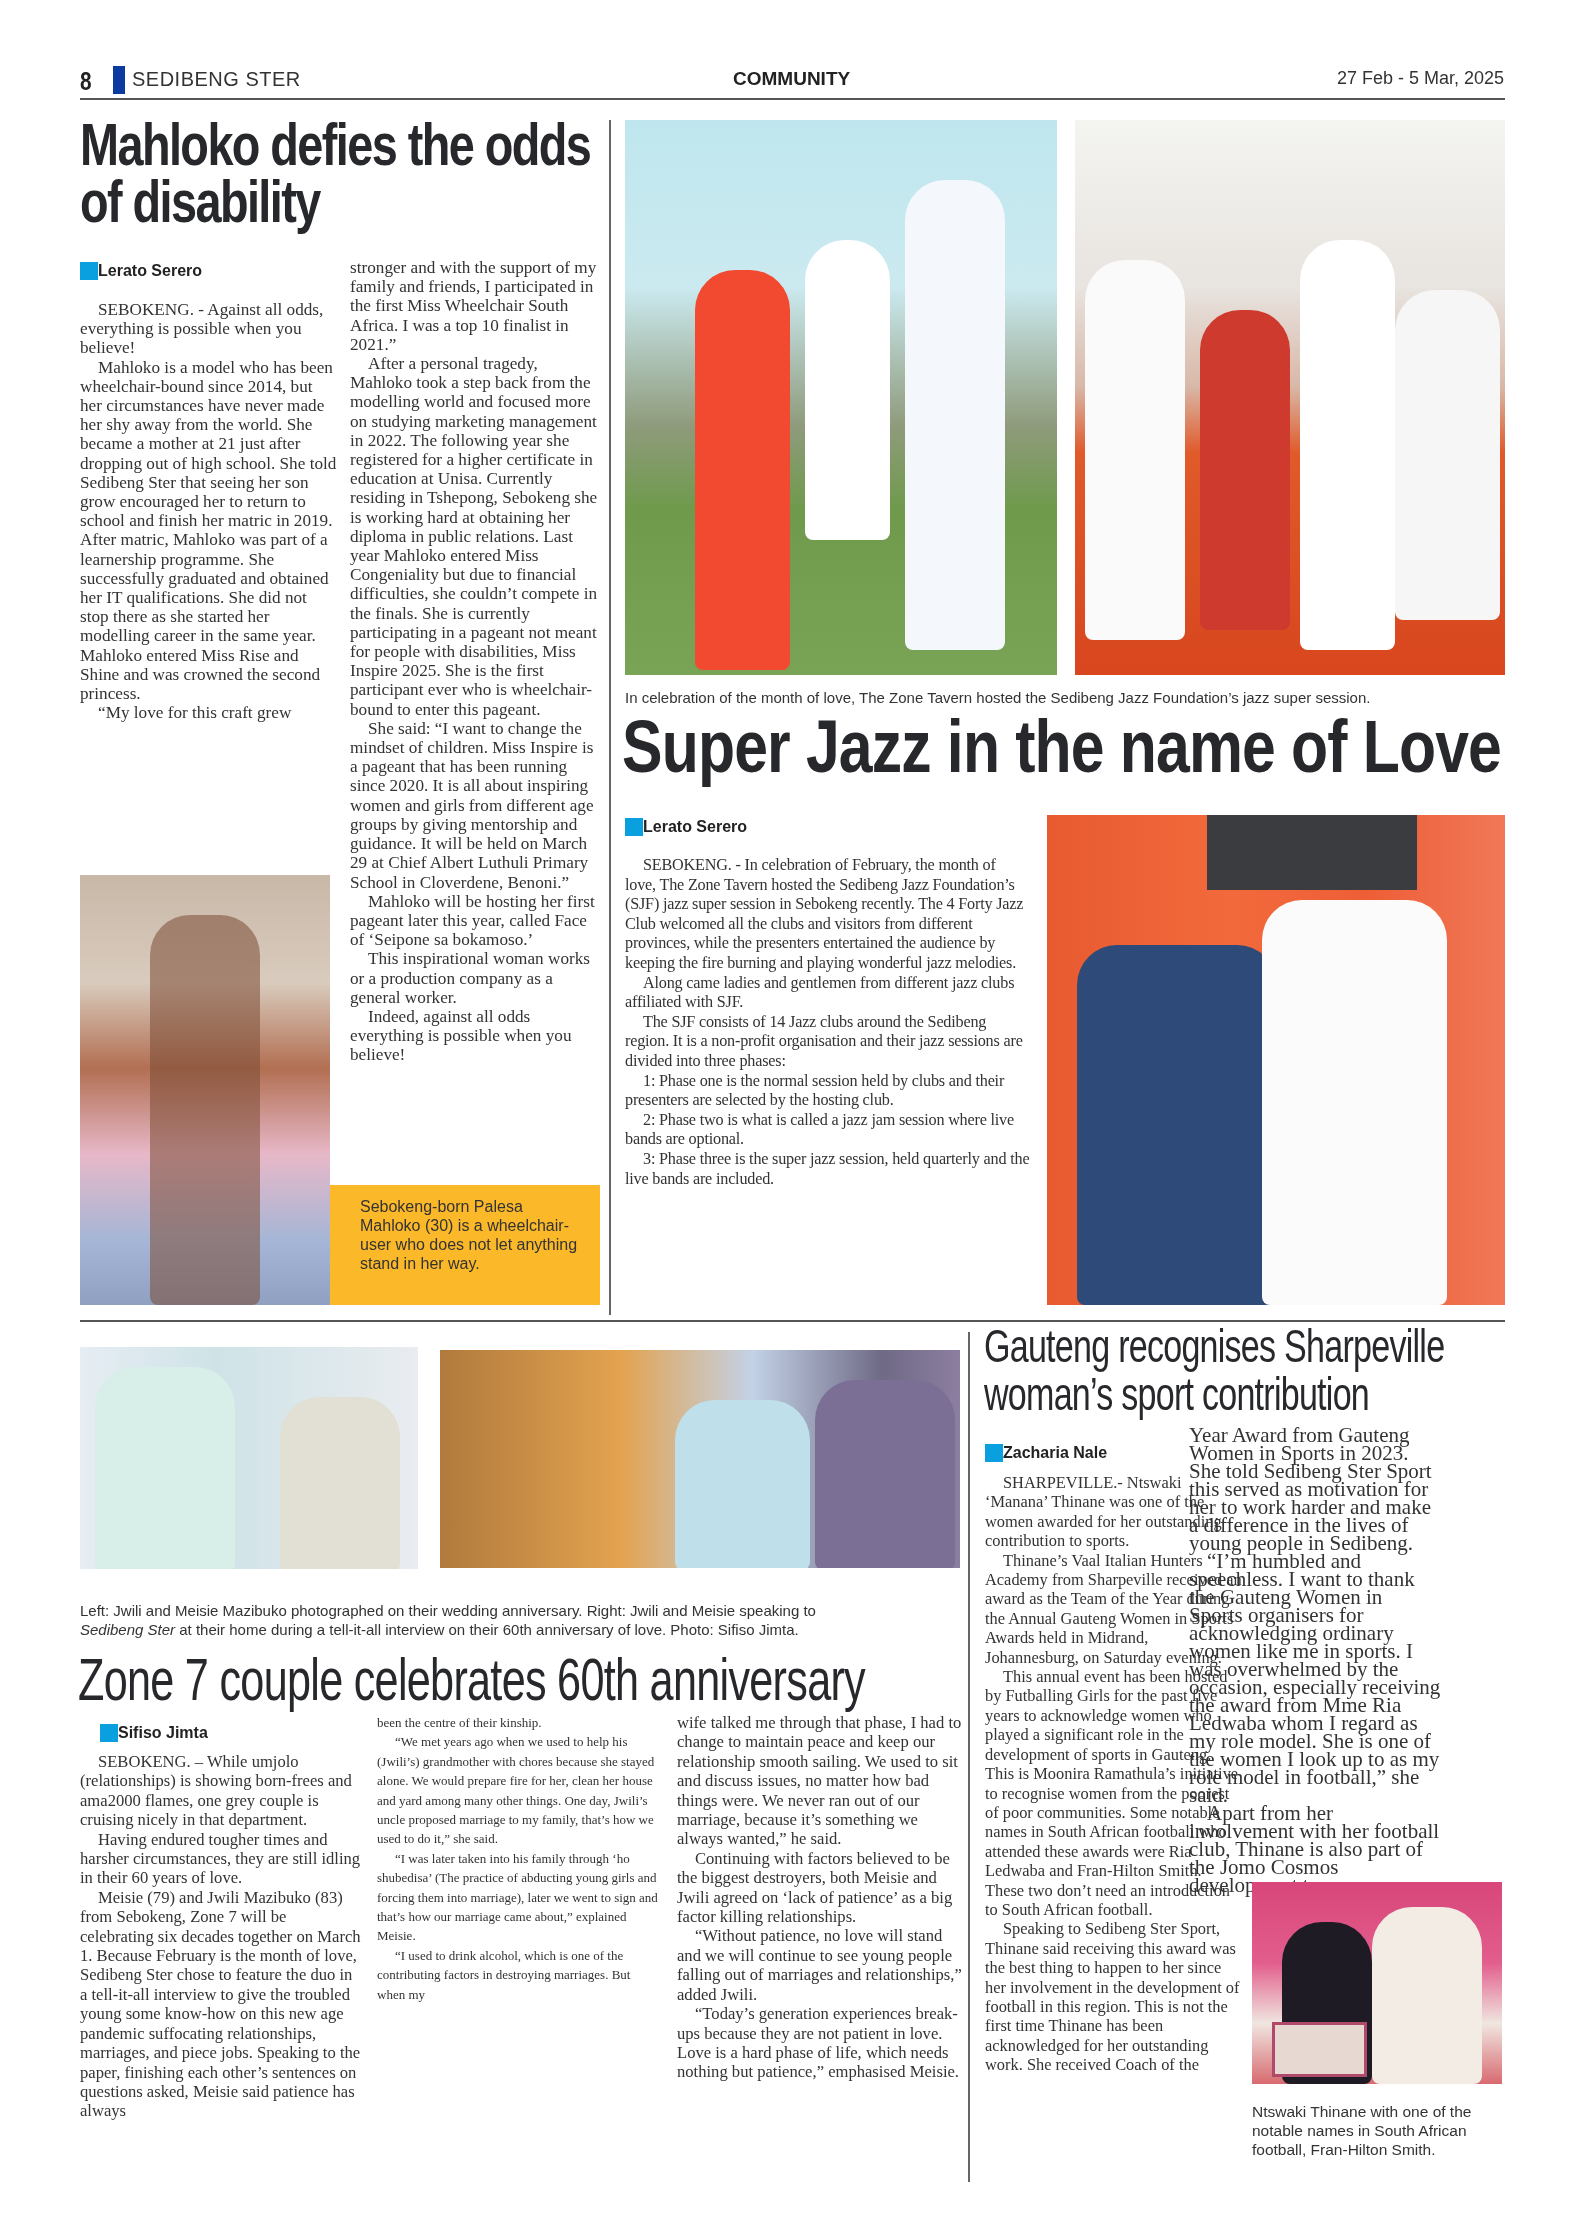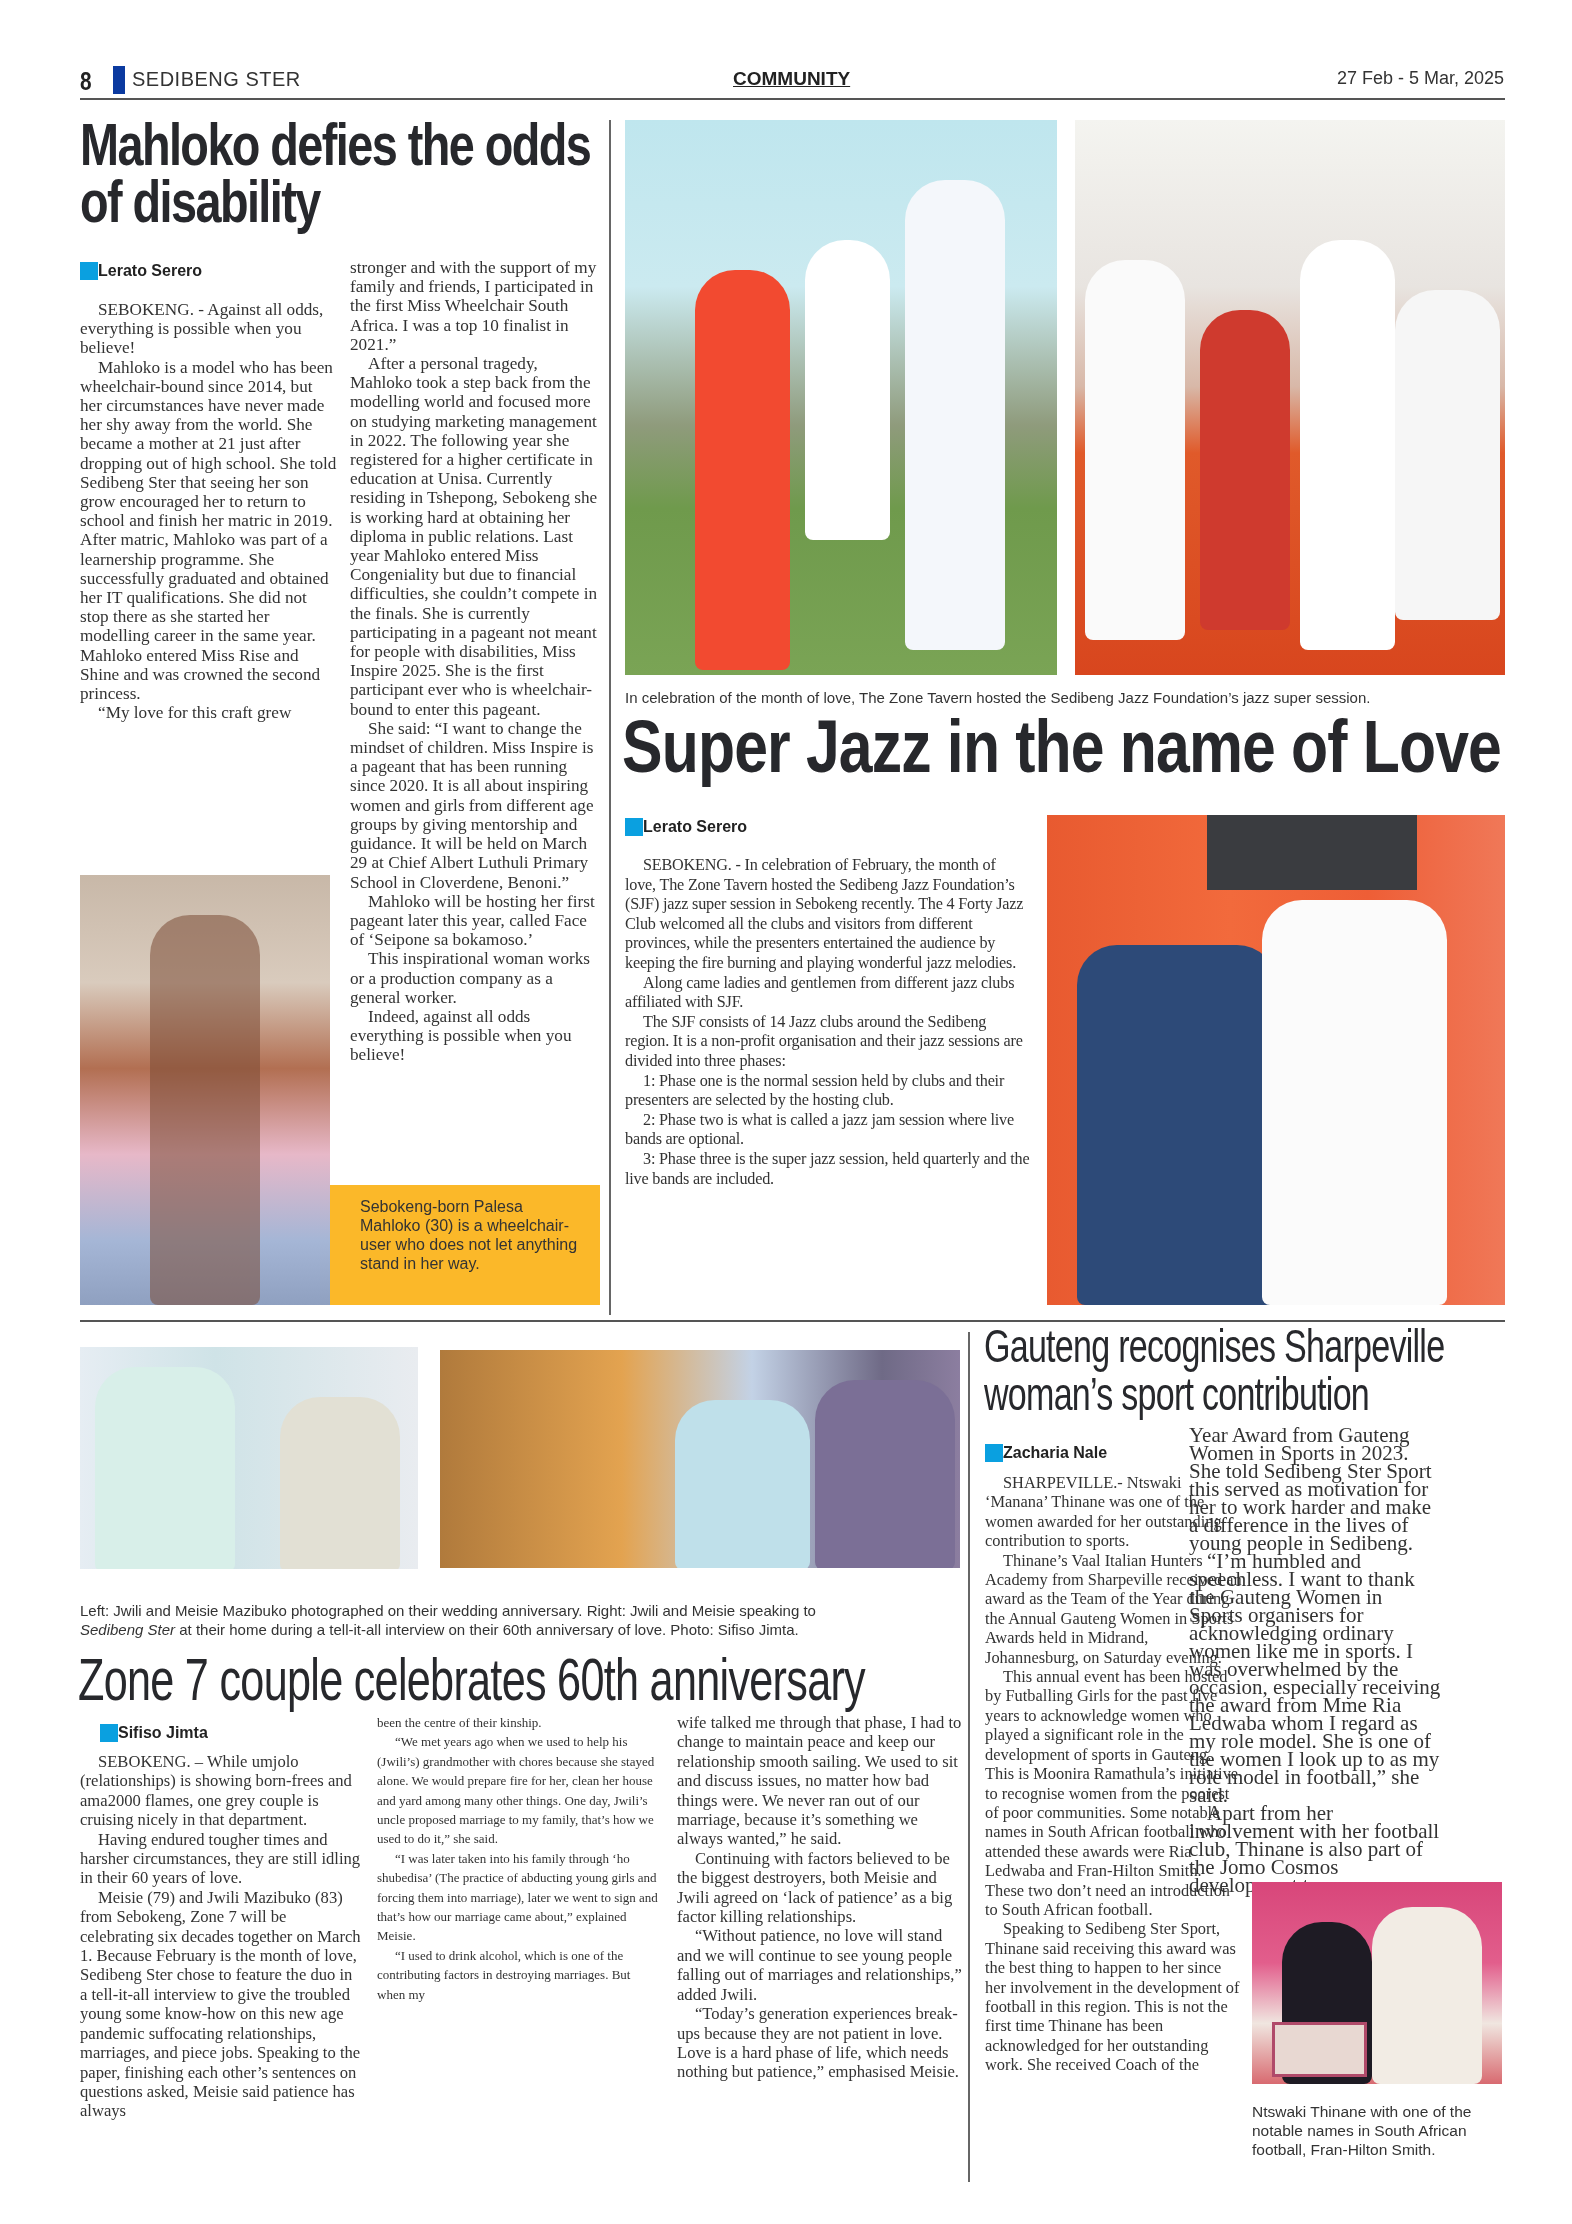--- a/index.html
+++ b/index.html
@@ -4,21 +4,21 @@
 <style>
   * { box-sizing: border-box; margin: 0; padding: 0; }
   html, body { width: 1572px; height: 2224px; background: #ffffff; overflow: hidden; }
   body { position: relative; font-family: "Liberation Serif", serif; color: #2b2b2b; }
   .abs { position: absolute; }
 
   
   .hdr-num { left: 80px; top: 66px; font: bold 26px "Liberation Sans", sans-serif; color: #222; transform: scaleX(0.8); transform-origin: left; }
   .hdr-bar { left: 113px; top: 66px; width: 12px; height: 28px; background: #0b3aa0; }
   .hdr-pub { left: 132px; top: 68px; font: 20px "Liberation Sans", sans-serif; color: #333; letter-spacing: 0.5px; }
-  .hdr-sec { left: 733px; top: 68px; font: bold 19px "Liberation Sans", sans-serif; color: #222; text-decoration: underline; }
+  .hdr-sec { left: 733px; top: 68px; font: bold 19px "Liberation Sans", sans-serif; color: #222; }
   .hdr-date { right: 68px; top: 68px; font: 18px "Liberation Sans", sans-serif; color: #333; }
   .rule-h { background: #555; height: 2px; }
   .rule-v { background: #666; width: 2px; }
 
   
   .hl-bold { font-family: "Liberation Sans", sans-serif; font-weight: bold; color: #27282c; letter-spacing: -2px; line-height: 0.95; transform-origin: left top; }
   .hl-light { font-family: "Liberation Sans", sans-serif; color: #27282c; letter-spacing: -1px; line-height: 1.0; transform-origin: left top; }
 
   
   .byline { display: flex; align-items: flex-start; gap: 0; font: bold 16px "Liberation Sans", sans-serif; color: #222; }

